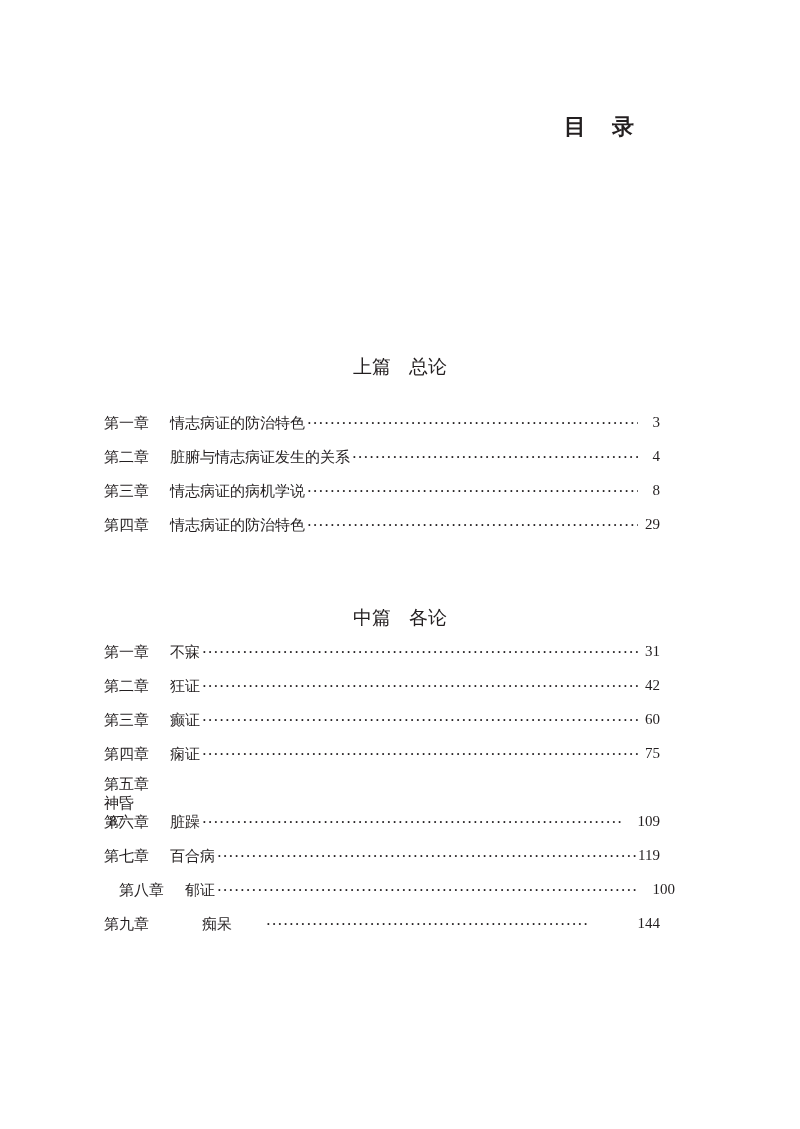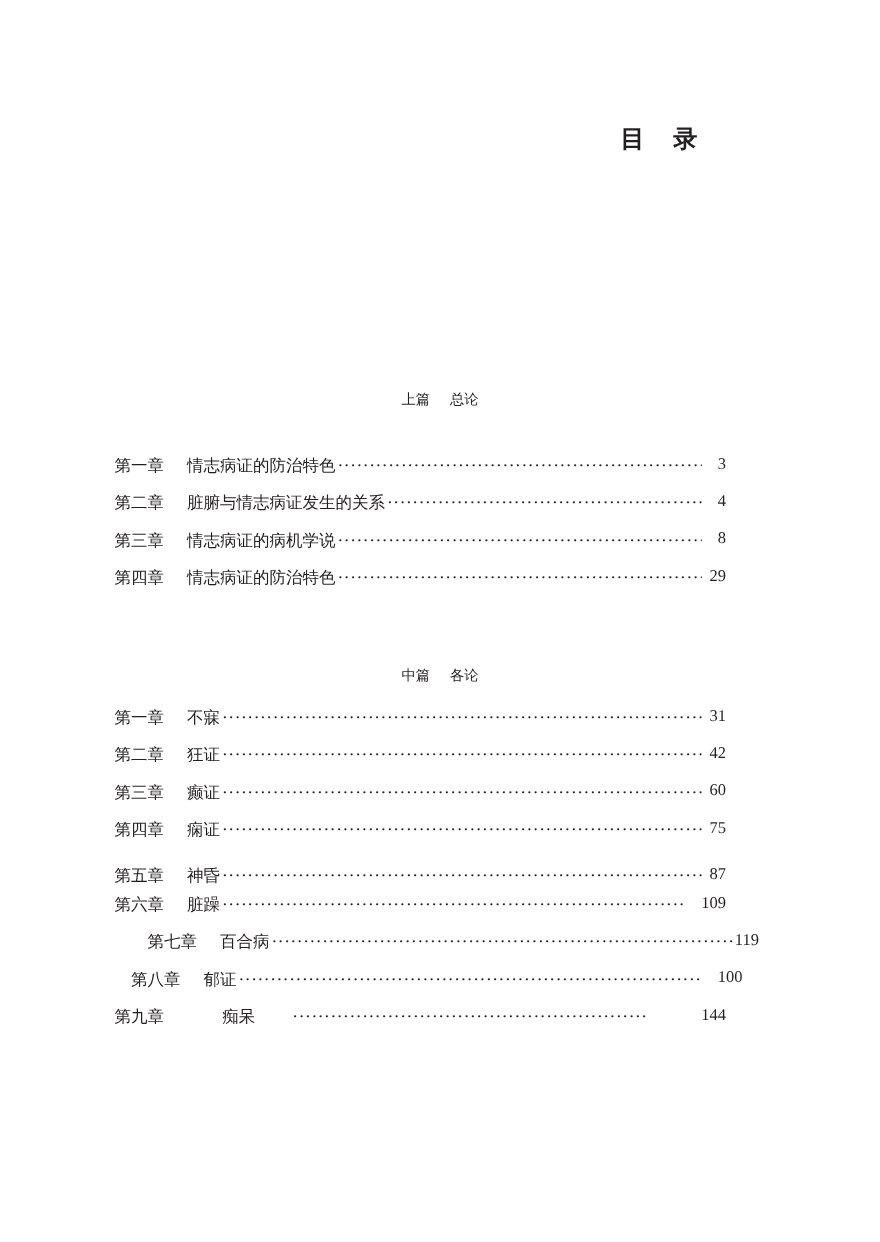--- a/index.html
+++ b/index.html
@@ -1,20 +1,20 @@
 <!DOCTYPE html>
 <html><head>
 <meta charset="utf-8">
 <style>
   html, body { margin:0; padding:0; background:#ffffff; }
   body { width:800px; height:1129px; position:relative; overflow:hidden;
          font-family:"DejaVu Serif","Liberation Serif",serif; color:#231f20; }
   .title { position:absolute; top:112px; right:140px; font-size:22px; font-weight:bold;
            letter-spacing:26px; font-family:"DejaVu Sans","Liberation Sans",sans-serif; }
-  .part-head { position:absolute; left:0; width:800px; text-align:center; font-size:13px;
+  .part-head { position:absolute; left:0; width:800px; text-align:center; font-size:19px;
                font-family:"DejaVu Sans","Liberation Sans",sans-serif; }
   .part-head span { display:inline-block; }
   .part-head .sep { width:18px; }
   .toc { position:absolute; left:104px; width:556px; }
   .row { position:absolute; left:0; width:556px; height:24px; display:flex; align-items:flex-start;
          font-size:15px; white-space:nowrap; }
   .chap { width:66px; flex:none; }
   .ttl { flex:none; }
   .dots { flex:1; overflow:hidden; margin:0 2px; letter-spacing:1px; color:#231f20; }
   .dots::before { content:"··········································································································"; }
@@ -80,33 +80,33 @@
     <span class="ttl">癫证</span>
     <span class="dots"></span>
     <span class="pg">60</span>
   </div>
   <div class="row" style="top:102px;">
     <span class="chap">第四章</span>
     <span class="ttl">痫证</span>
     <span class="dots"></span>
     <span class="pg">75</span>
   </div>
-  <div class="row" style="top:144px;">
+  <div class="row" style="top:132px;flex-direction:column;">
     <span class="chap">第五章</span>
     <span class="ttl">神昏</span>
     <span class="dots"></span>
     <span class="pg">87</span>
   </div>
   <div class="row" style="top:170px;">
     <span class="chap">第六章</span>
     <span class="ttl">脏躁</span>
     <span class="dots" style="margin-right:16px;"></span>
     <span class="pg">109</span>
   </div>
-  <div class="row" style="top:204px;margin-left:30px;">
+  <div class="row" style="top:204px;">
     <span class="chap">第七章</span>
     <span class="ttl">百合病</span>
     <span class="dots" style="margin-right:0;"></span>
     <span class="pg">119</span>
   </div>
   <div class="row" style="top:238px;margin-left:15px;">
     <span class="chap">第八章</span>
     <span class="ttl">郁证</span>
     <span class="dots" style="margin-right:16px;"></span>
     <span class="pg">100</span>

